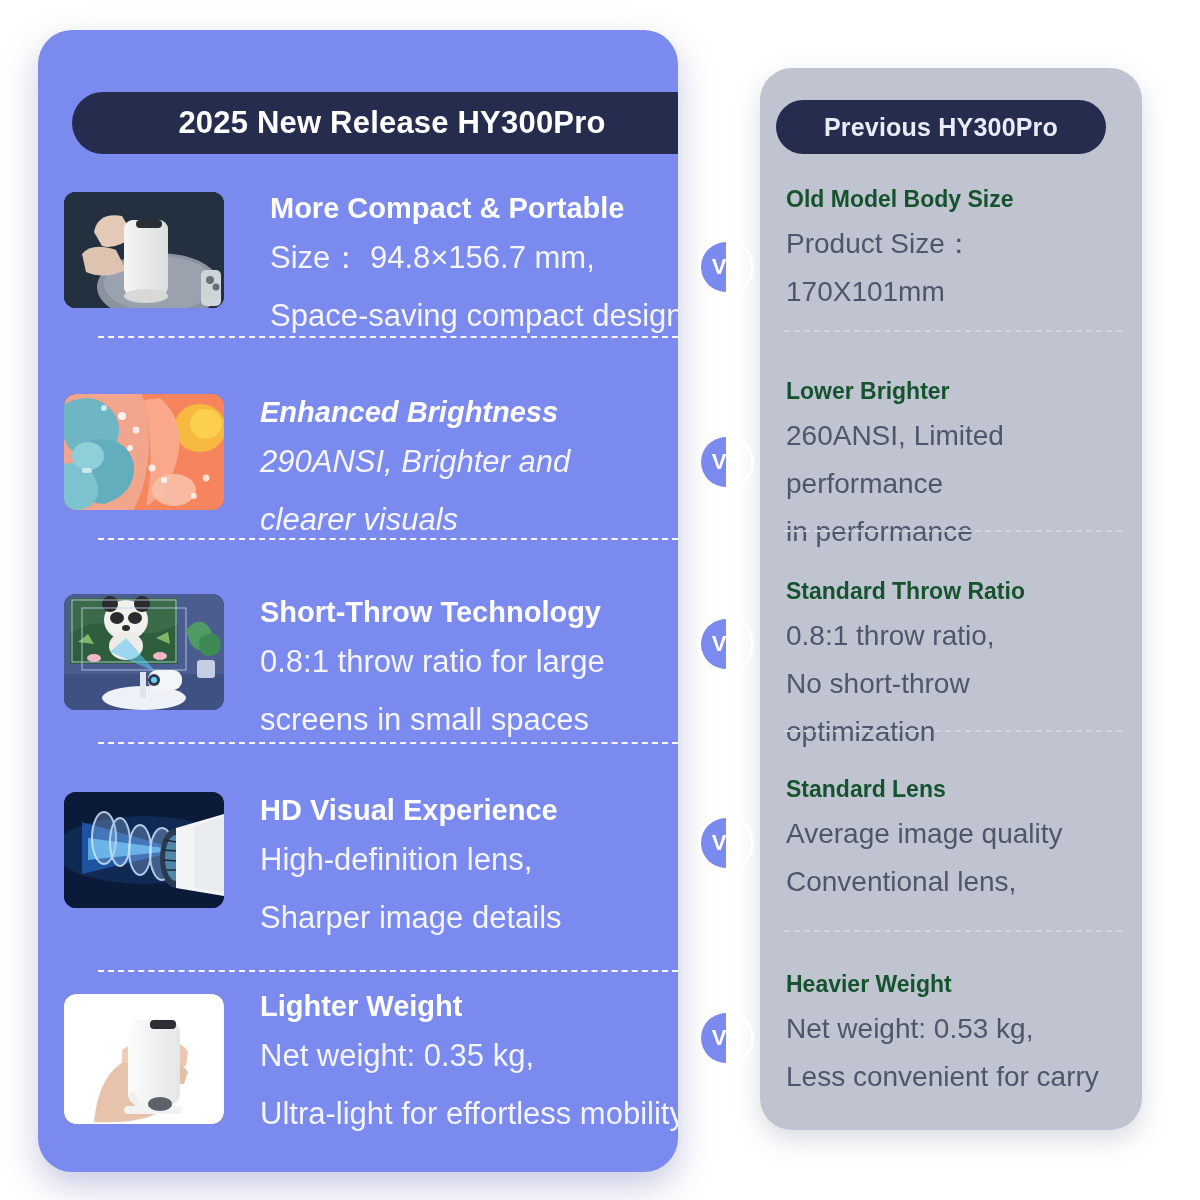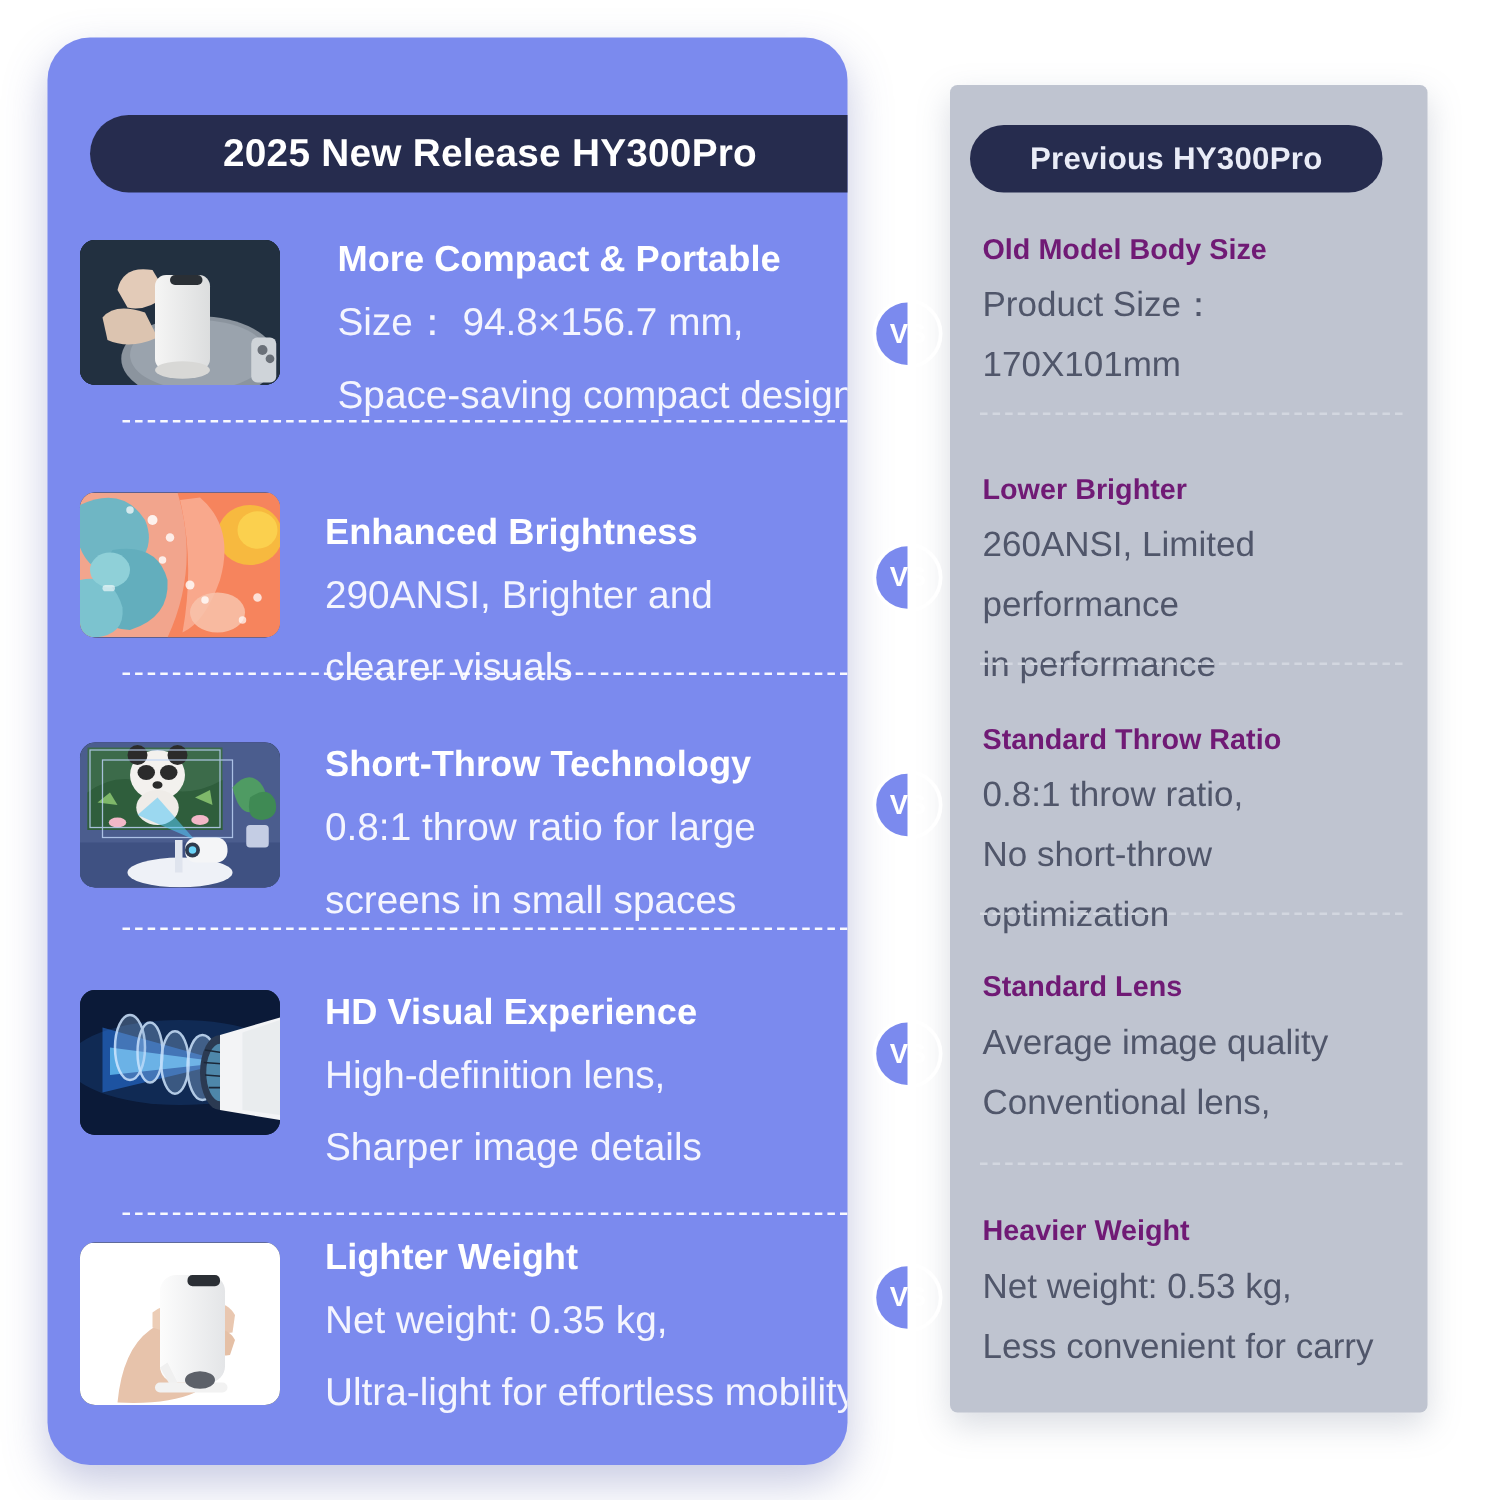--- a/index.html
+++ b/index.html
@@ -10,21 +10,21 @@
     overflow: hidden;
   }
   #stage { position: relative; width: 1200px; height: 1200px; background: #fff; }
 
   
   .old-card {
     position: absolute;
     left: 760px; top: 68px;
     width: 382px; height: 1062px;
     background: #bfc4d0;
-    border-radius: 6px;
+    border-radius: 32px;
     box-shadow: 0 10px 26px rgba(120,128,150,.28);
   }
   .old-inner { position: absolute; left: 0; top: 0; width: 100%; height: 100%; }
 
   .old-badge {
     position: absolute;
     left: 16px; top: 32px;
     width: 330px; height: 54px;
     background: #262c4e;
     border-radius: 27px;
@@ -34,21 +34,21 @@
     letter-spacing: .2px;
   }
 
   .old-row {
     position: absolute;
     left: 26px; width: 340px;
     color: #474d5c;
   }
   .old-title {
     font-size: 23px; font-weight: bold;
-    color: #701a75;
+    color: #14532d;
     margin-bottom: 7px;
     white-space: nowrap;
   }
   .old-desc {
     font-size: 28px; line-height: 1.72;
     color: #50566a;
     font-weight: normal;
   }
   .old-sep {
     position: absolute; left: 24px; width: 338px; height: 0;
@@ -217,21 +217,21 @@
           <circle cx="72" cy="36" r="3.4" fill="#fff" opacity=".8"></circle>
           <circle cx="66" cy="54" r="3" fill="#fff" opacity=".8"></circle>
           <circle cx="88" cy="74" r="3.6" fill="#fff" opacity=".8"></circle>
           <circle cx="100" cy="86" r="3" fill="#fff" opacity=".8"></circle>
           <circle cx="40" cy="14" r="3" fill="#fff" opacity=".7"></circle>
           <circle cx="142" cy="84" r="3.4" fill="#fff" opacity=".75"></circle>
           <circle cx="130" cy="102" r="3" fill="#fff" opacity=".7"></circle>
           <rect x="18" y="74" width="10" height="5" rx="2.5" fill="#fff" opacity=".6"></rect>
         </svg>
       </div>
-      <div class="new-text" style="top:16px; position:absolute;">
+      <div class="new-text" style="top:2px; position:absolute;font-style:italic;">
         <div class="new-title">Enhanced Brightness</div>
         <div class="new-desc">290ANSI, Brighter and</div>
         <div class="new-desc">clearer visuals</div>
       </div>
     </div>
     <div class="new-sep" style="top:508px"></div>
 
     <div class="new-row" style="top:564px">
       <div class="thumb">
         <svg viewBox="0 0 160 116" preserveAspectRatio="none">

